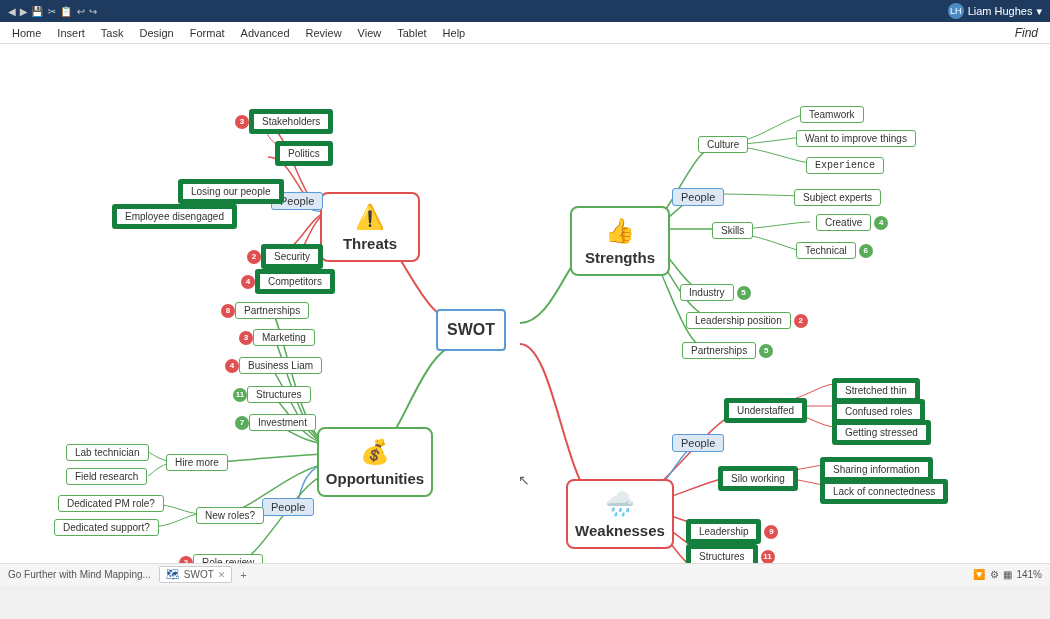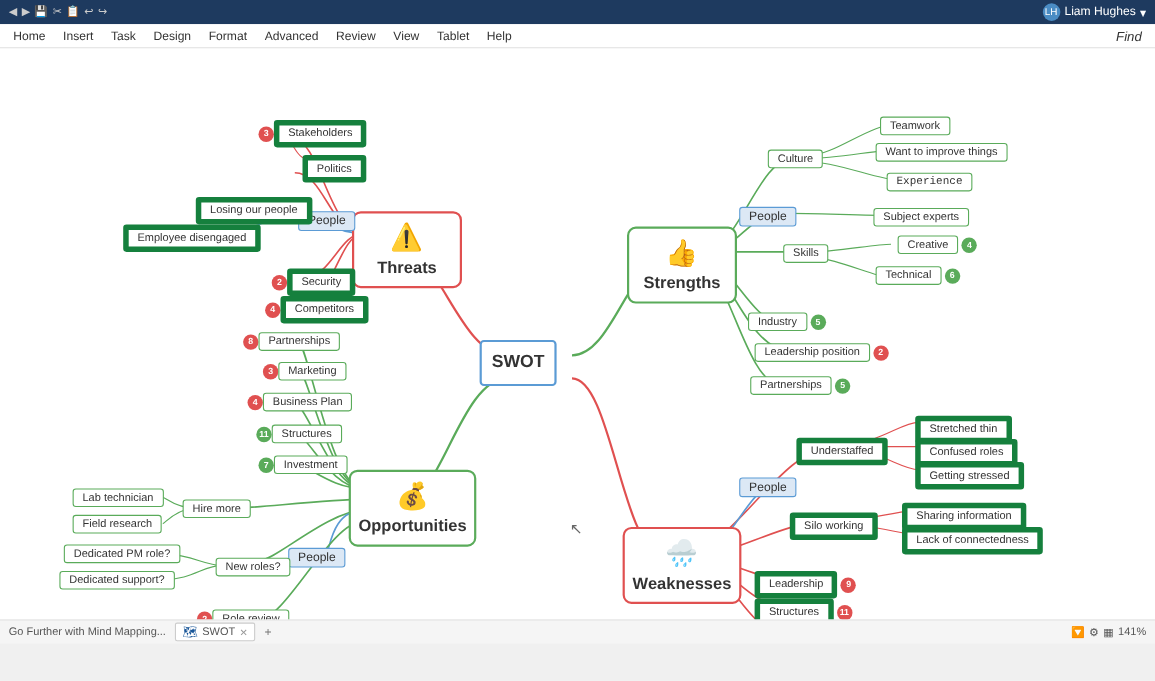--- a/index.html
+++ b/index.html
@@ -340,21 +340,21 @@
     <span class="node-leaf-green">Partnerships</span>
   </div>
 
   <div class="node" style="left:236px; top:285px;">
     <span class="badge badge-red">3</span>
     <span class="node-leaf-green">Marketing</span>
   </div>
 
   <div class="node" style="left:222px; top:313px;">
     <span class="badge badge-red">4</span>
-    <span class="node-leaf-green">Business Plan</span>
+    <span class="node-leaf-green">Business Liam</span>
   </div>
 
   <div class="node" style="left:230px; top:342px;">
     <span class="badge badge-green">11</span>
     <span class="node-leaf-green">Structures</span>
   </div>
 
   <div class="node" style="left:232px; top:370px;">
     <span class="badge badge-green">7</span>
     <span class="node-leaf-green">Investment</span>

